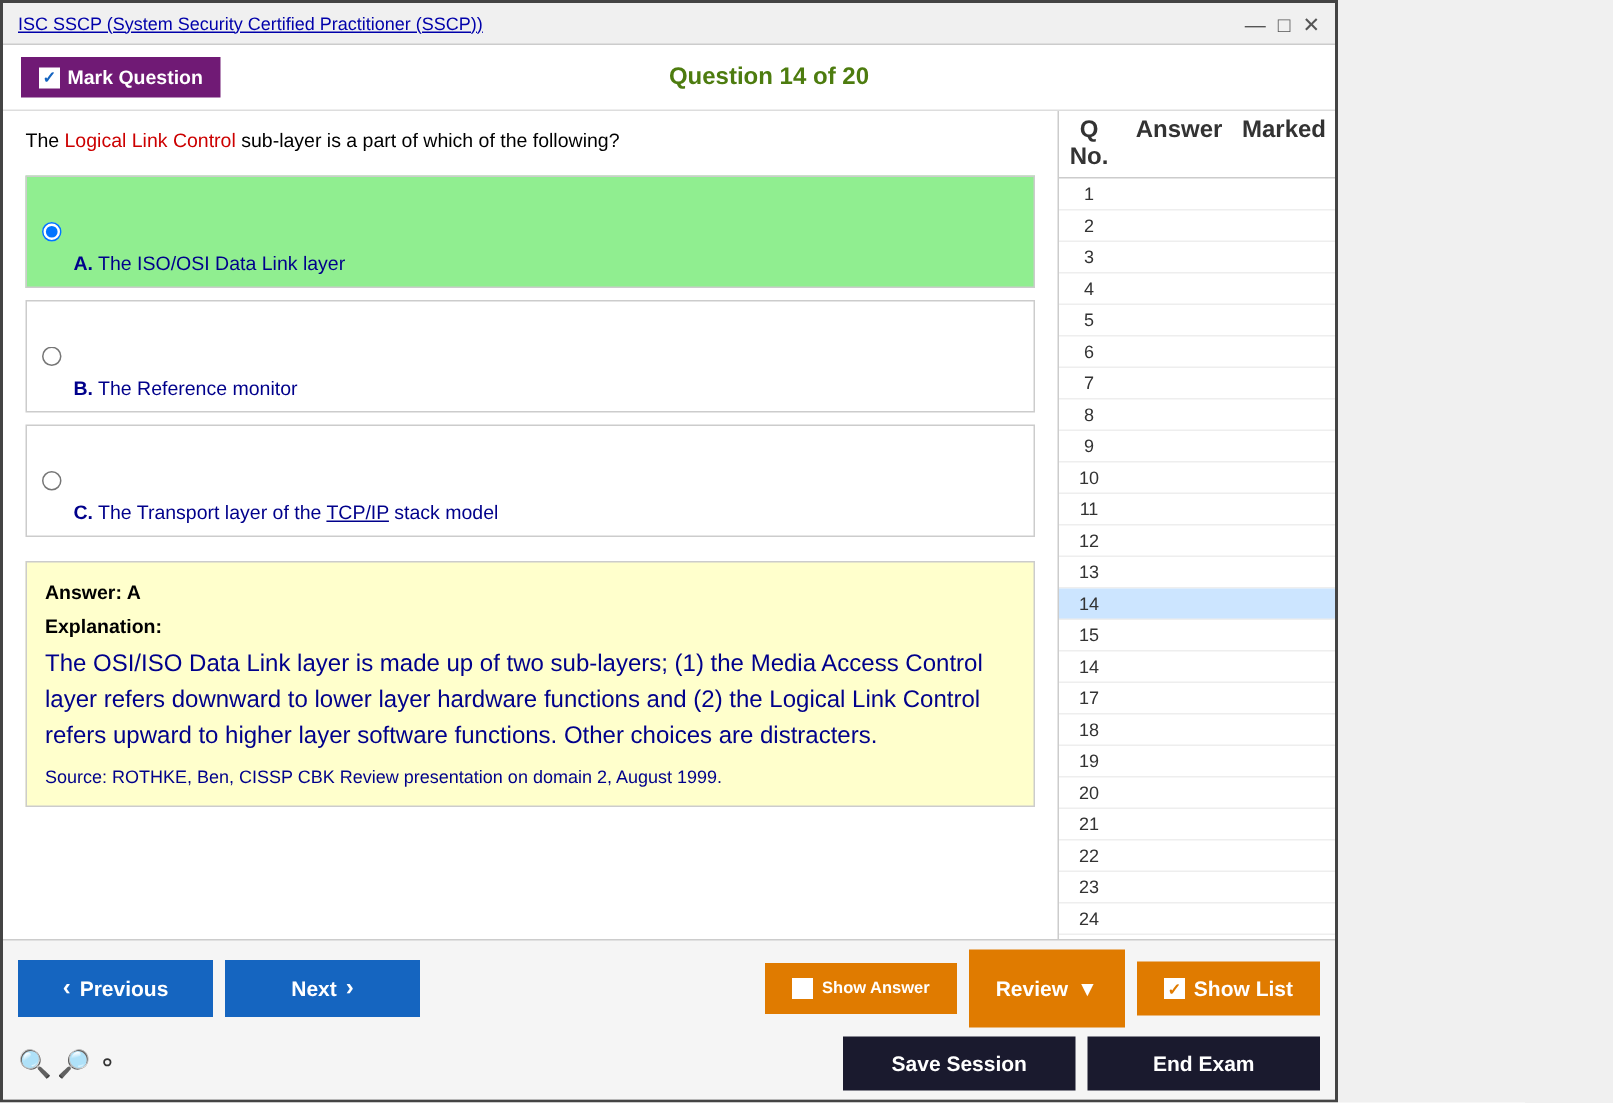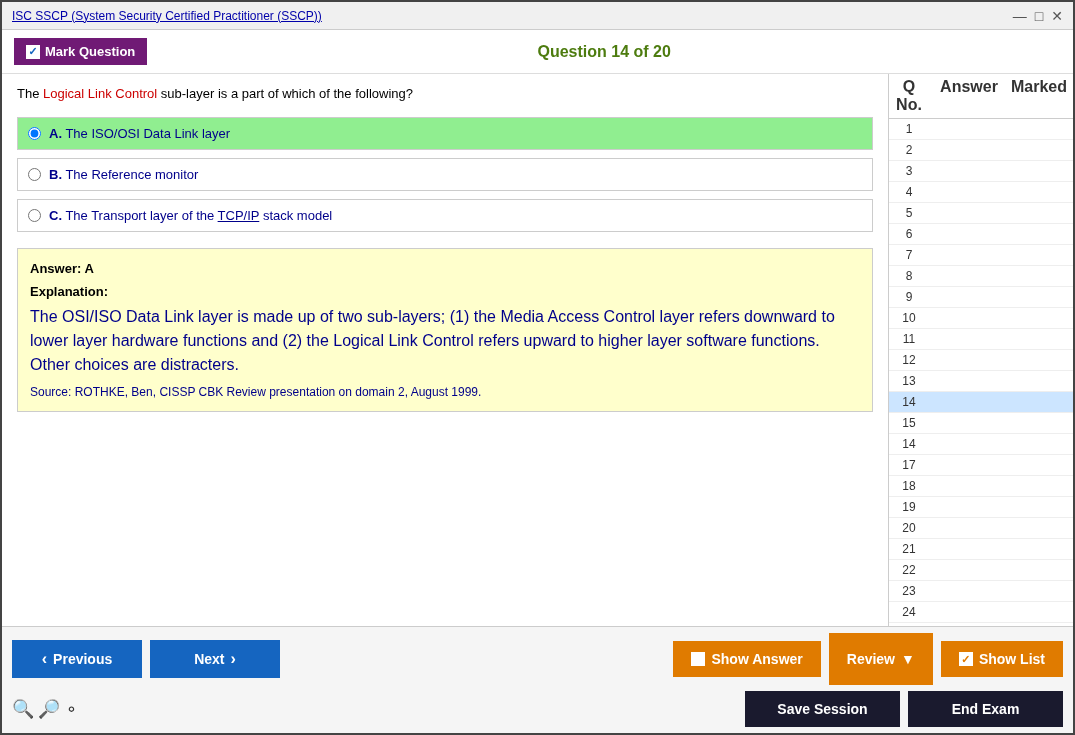--- a/index.html
+++ b/index.html
@@ -5,21 +5,21 @@
     * { box-sizing: border-box; margin: 0; padding: 0; }
     body {
       font-family: Arial, sans-serif;
       font-size: 13px;
       background: #f0f0f0;
       width: 1075px;
       height: 735px;
       overflow: hidden;
     }
     .window {
-      width: 1075px;
+      width: 892px;
       height: 735px;
       border: 2px solid #444;
       background: #fff;
       display: flex;
       flex-direction: column;
     }
     .title-bar {
       background: #f0f0f0;
       border-bottom: 1px solid #ccc;
       padding: 5px 10px;
@@ -119,20 +119,21 @@
     }
     .option-row.selected {
       background: #90ee90;
     }
     .option-row input[type=radio] {
       margin: 0;
     }
     .option-label {
       font-size: 13px;
       color: #00008b;
+      margin-top: 42px;
     }
     .option-label .letter {
       font-weight: bold;
       color: #00008b;
     }
     .answer-box {
       background: #ffffcc;
       border: 1px solid #ccc;
       padding: 12px;
       margin-top: 8px;
@@ -227,21 +228,21 @@
       gap: 6px;
       min-width: 130px;
       justify-content: center;
     }
     .show-answer-btn {
       background: #e07b00;
       color: #fff;
       border: none;
       padding: 10px 18px;
       cursor: pointer;
-      font-size: 14px;
+      font-size: 11px;
       font-weight: bold;
       display: flex;
       align-items: center;
       gap: 6px;
       margin-left: auto;
     }
     .show-answer-btn .sq-icon {
       width: 14px;
       height: 14px;
       background: #fff;

